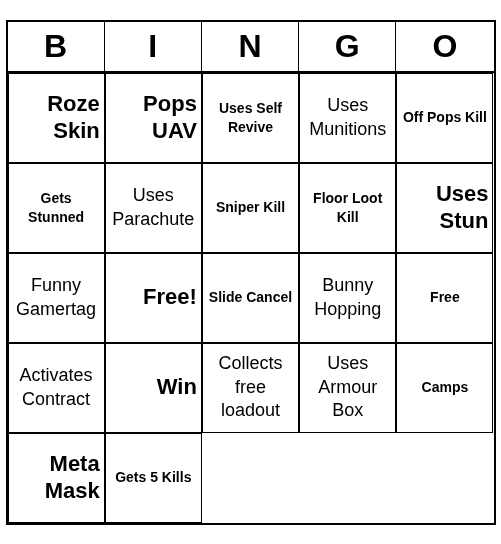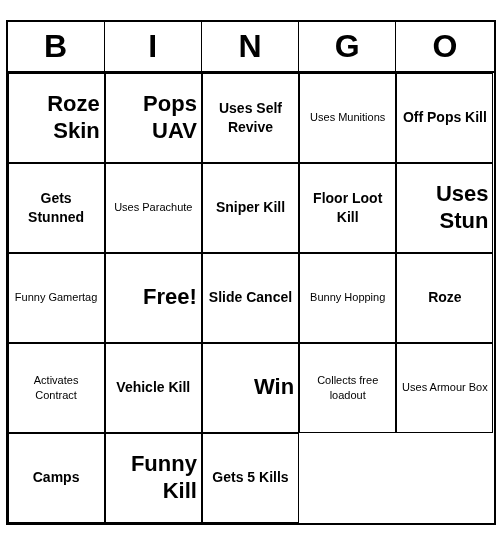--- a/index.html
+++ b/index.html
@@ -71,21 +71,21 @@
       text-align: right;
     }
 
     .medium-text {
       font-size: 14px;
       font-weight: bold;
       line-height: 1.3;
     }
 
     .small-text {
-      font-size: 11px;
+      font-size: 18px;
       line-height: 1.3;
     }
   </style>
 </head>
 <body>
 
 <div class="bingo-card">
   <div class="bingo-header">
   <div class="bingo-header-cell">B</div>
       <div class="bingo-header-cell">I</div>
@@ -130,40 +130,37 @@
       <div class="bingo-cell">
         <span class="large-text">Free!</span>
       </div>
       <div class="bingo-cell">
         <span class="medium-text">Slide Cancel</span>
       </div>
       <div class="bingo-cell">
         <span class="small-text">Bunny Hopping</span>
       </div>
       <div class="bingo-cell">
-        <span class="medium-text">Roze</span>
+        <span class="medium-text">Free</span>
       </div>
       <div class="bingo-cell">
         <span class="small-text">Activates Contract</span>
-      </div>
-      <div class="bingo-cell">
-        <span class="medium-text">Vehicle Kill</span>
       </div>
       <div class="bingo-cell">
         <span class="large-text">Win</span>
       </div>
       <div class="bingo-cell">
         <span class="small-text">Collects free loadout</span>
       </div>
       <div class="bingo-cell">
         <span class="small-text">Uses Armour Box</span>
       </div>
       <div class="bingo-cell">
         <span class="medium-text">Camps</span>
       </div>
       <div class="bingo-cell">
-        <span class="large-text">Funny Kill</span>
+        <span class="large-text">Meta Mask</span>
       </div>
       <div class="bingo-cell">
         <span class="medium-text">Gets 5 Kills</span>
       </div>
     </div>
 </div>
 
 </body></html>

